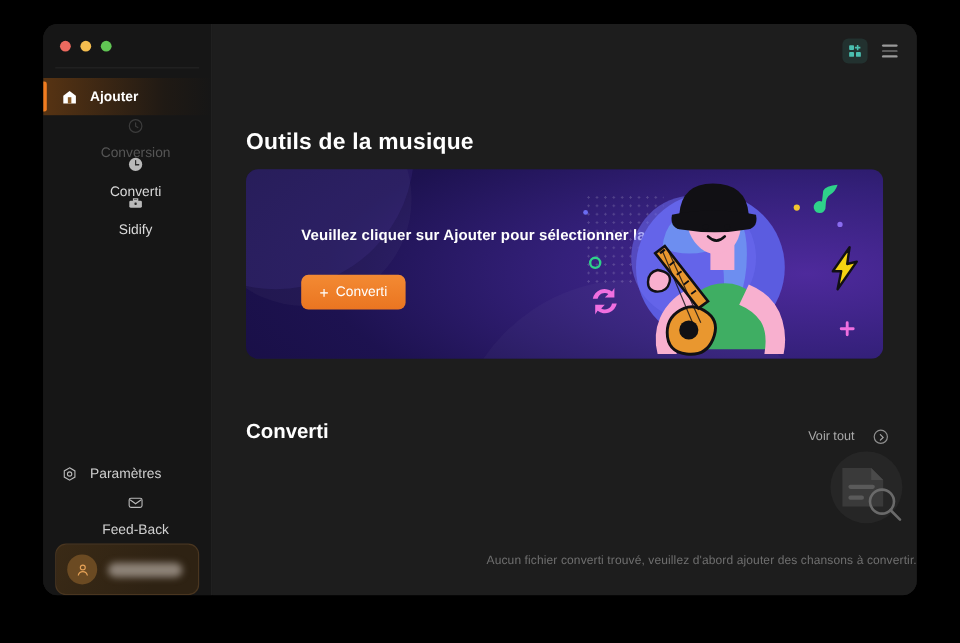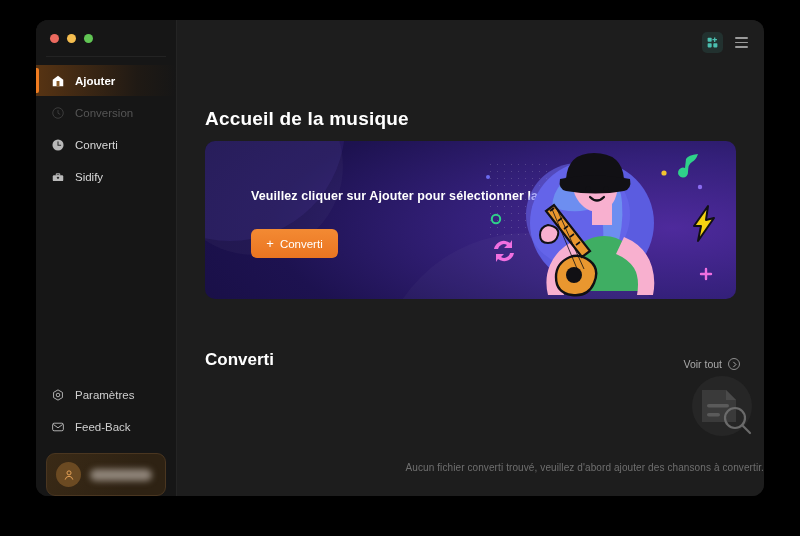--- a/index.html
+++ b/index.html
@@ -49,21 +49,21 @@
   .nav-sep { height:1px; background:#232323; margin:13px 10px 0 10px; }
 
   .nav { margin-top:8px; }
   .nav-item {
     position:relative;
     display:flex; align-items:center; gap:10px;
     height:31px; padding-left:14px;
     color:#d8d8d8; font-size:11.5px;
     cursor:pointer;
   }
-  .nav-item + .nav-item { margin-top:1px; }
+  .nav-item + .nav-item { margin-top:1px;flex-direction:column; }
   .nav-item .ico { width:15px; height:15px; display:flex; align-items:center; justify-content:center; flex:0 0 auto; }
   .nav-item.active {
     background:linear-gradient(90deg, rgba(128,70,17,.62) 0%, rgba(60,36,14,.25) 72%, rgba(30,25,20,0) 100%);
     color:#ffffff; font-weight:600;
   }
   .nav-item.active:before {
     content:""; position:absolute; left:0; top:3px; bottom:3px; width:3px;
     background:#f07c20; border-radius:0 2px 2px 0;
   }
   .nav-item.disabled { color:#555555; }
@@ -156,21 +156,21 @@
 
   .illus { position:absolute; right:0; top:0; width:262px; height:158px; }
 
   
   .sec-title {
     position:absolute; left:28px; top:330px;
     font-size:17px; font-weight:bold; color:#fff;
   }
   .see-all {
     position:absolute; right:24px; top:338px;
-    display:flex; align-items:center; gap:6px;
+    display:flex; align-items:center; gap:16px;
     font-size:10.5px; color:#a9a9a9; cursor:pointer;
   }
   .see-all .chev {
     width:12px; height:12px; border-radius:50%;
     border:1px solid #8e8e8e;
     display:flex; align-items:center; justify-content:center;
   }
 
   .empty {
     position:absolute; left:0; right:0; top:356px;
@@ -287,21 +287,21 @@
             <path d="M17.25 2.6 v3 h3 v2.4 h-3 v3 h-2.4 v-3 h-3 V5.6 h3 v-3 z"></path>
           </svg>
         </div>
         <div class="ham">
           <span></span>
             <span></span>
             <span></span>
         </div>
       </div>
 
-      <div class="page-title">Accueil de la musique</div>
+      <div class="page-title">Outils de la musique</div>
 
       <div class="banner">
         <div class="b-circ3"></div>
         <div class="b-circ1"></div>
         <div class="b-circ2"></div>
         <div class="dots"></div>
 
         <div class="banner-text">Veuillez cliquer sur Ajouter pour sélectionner la musique</div>
 
         <button class="add-btn">

